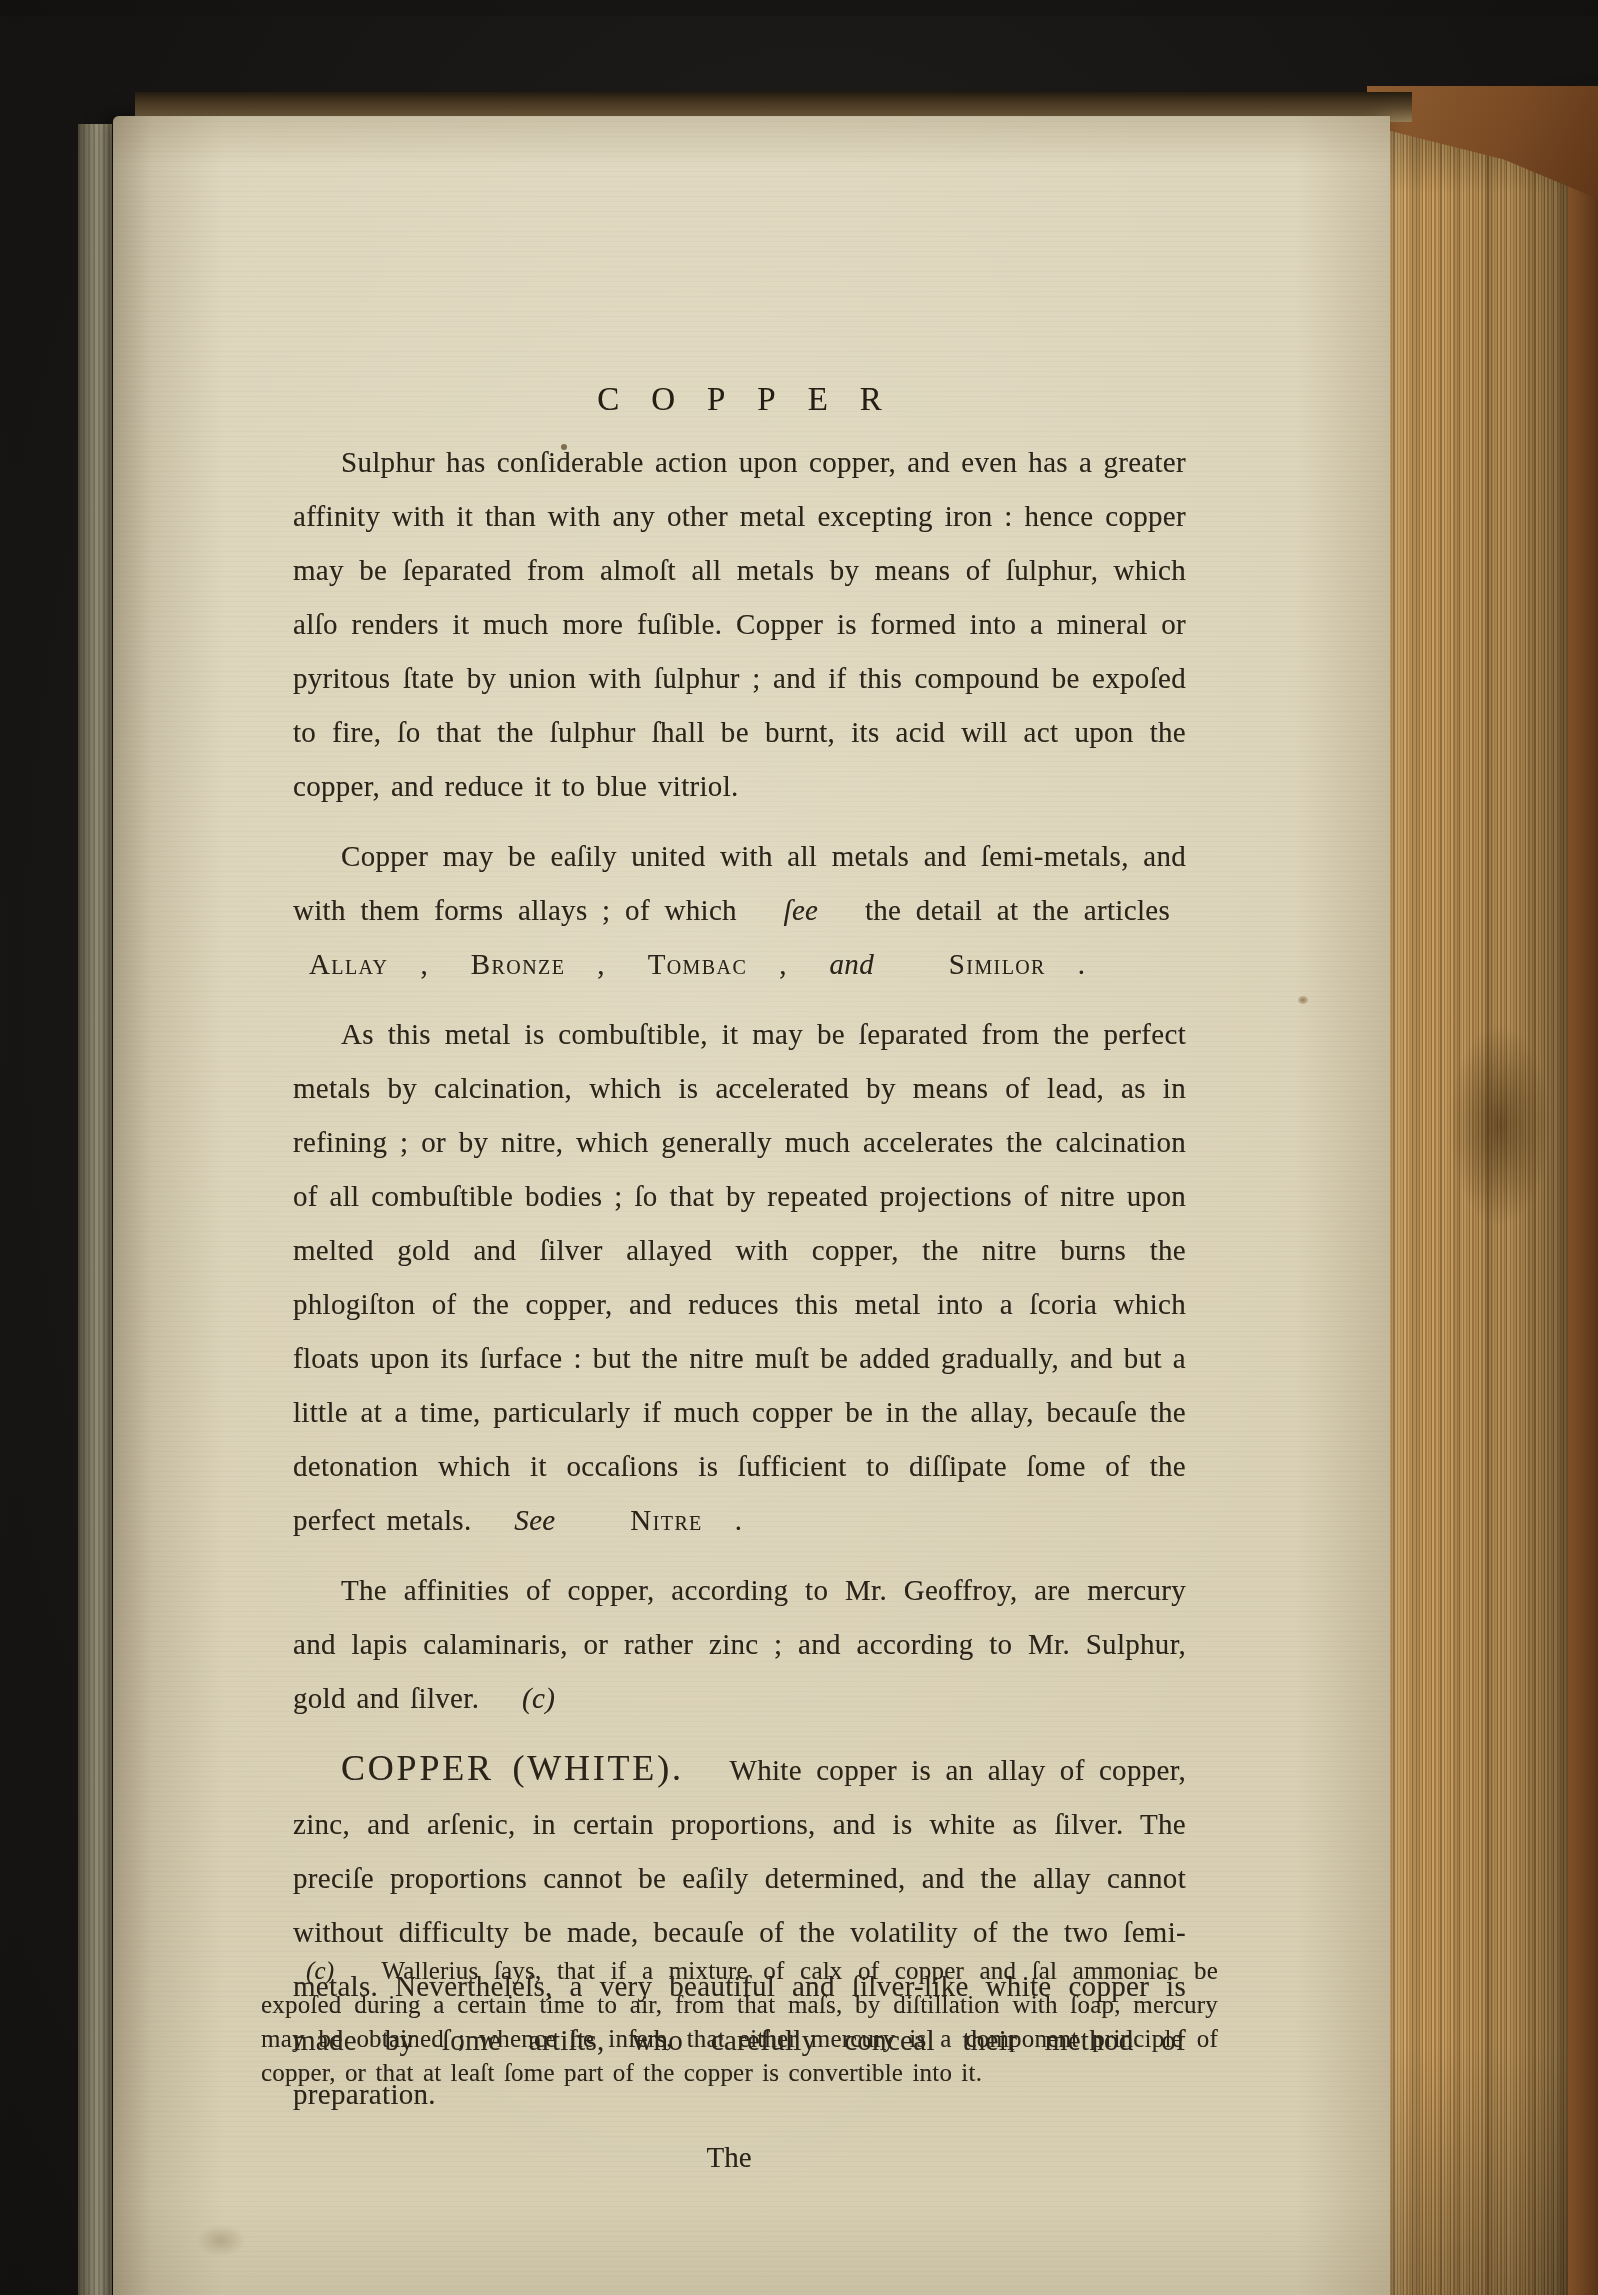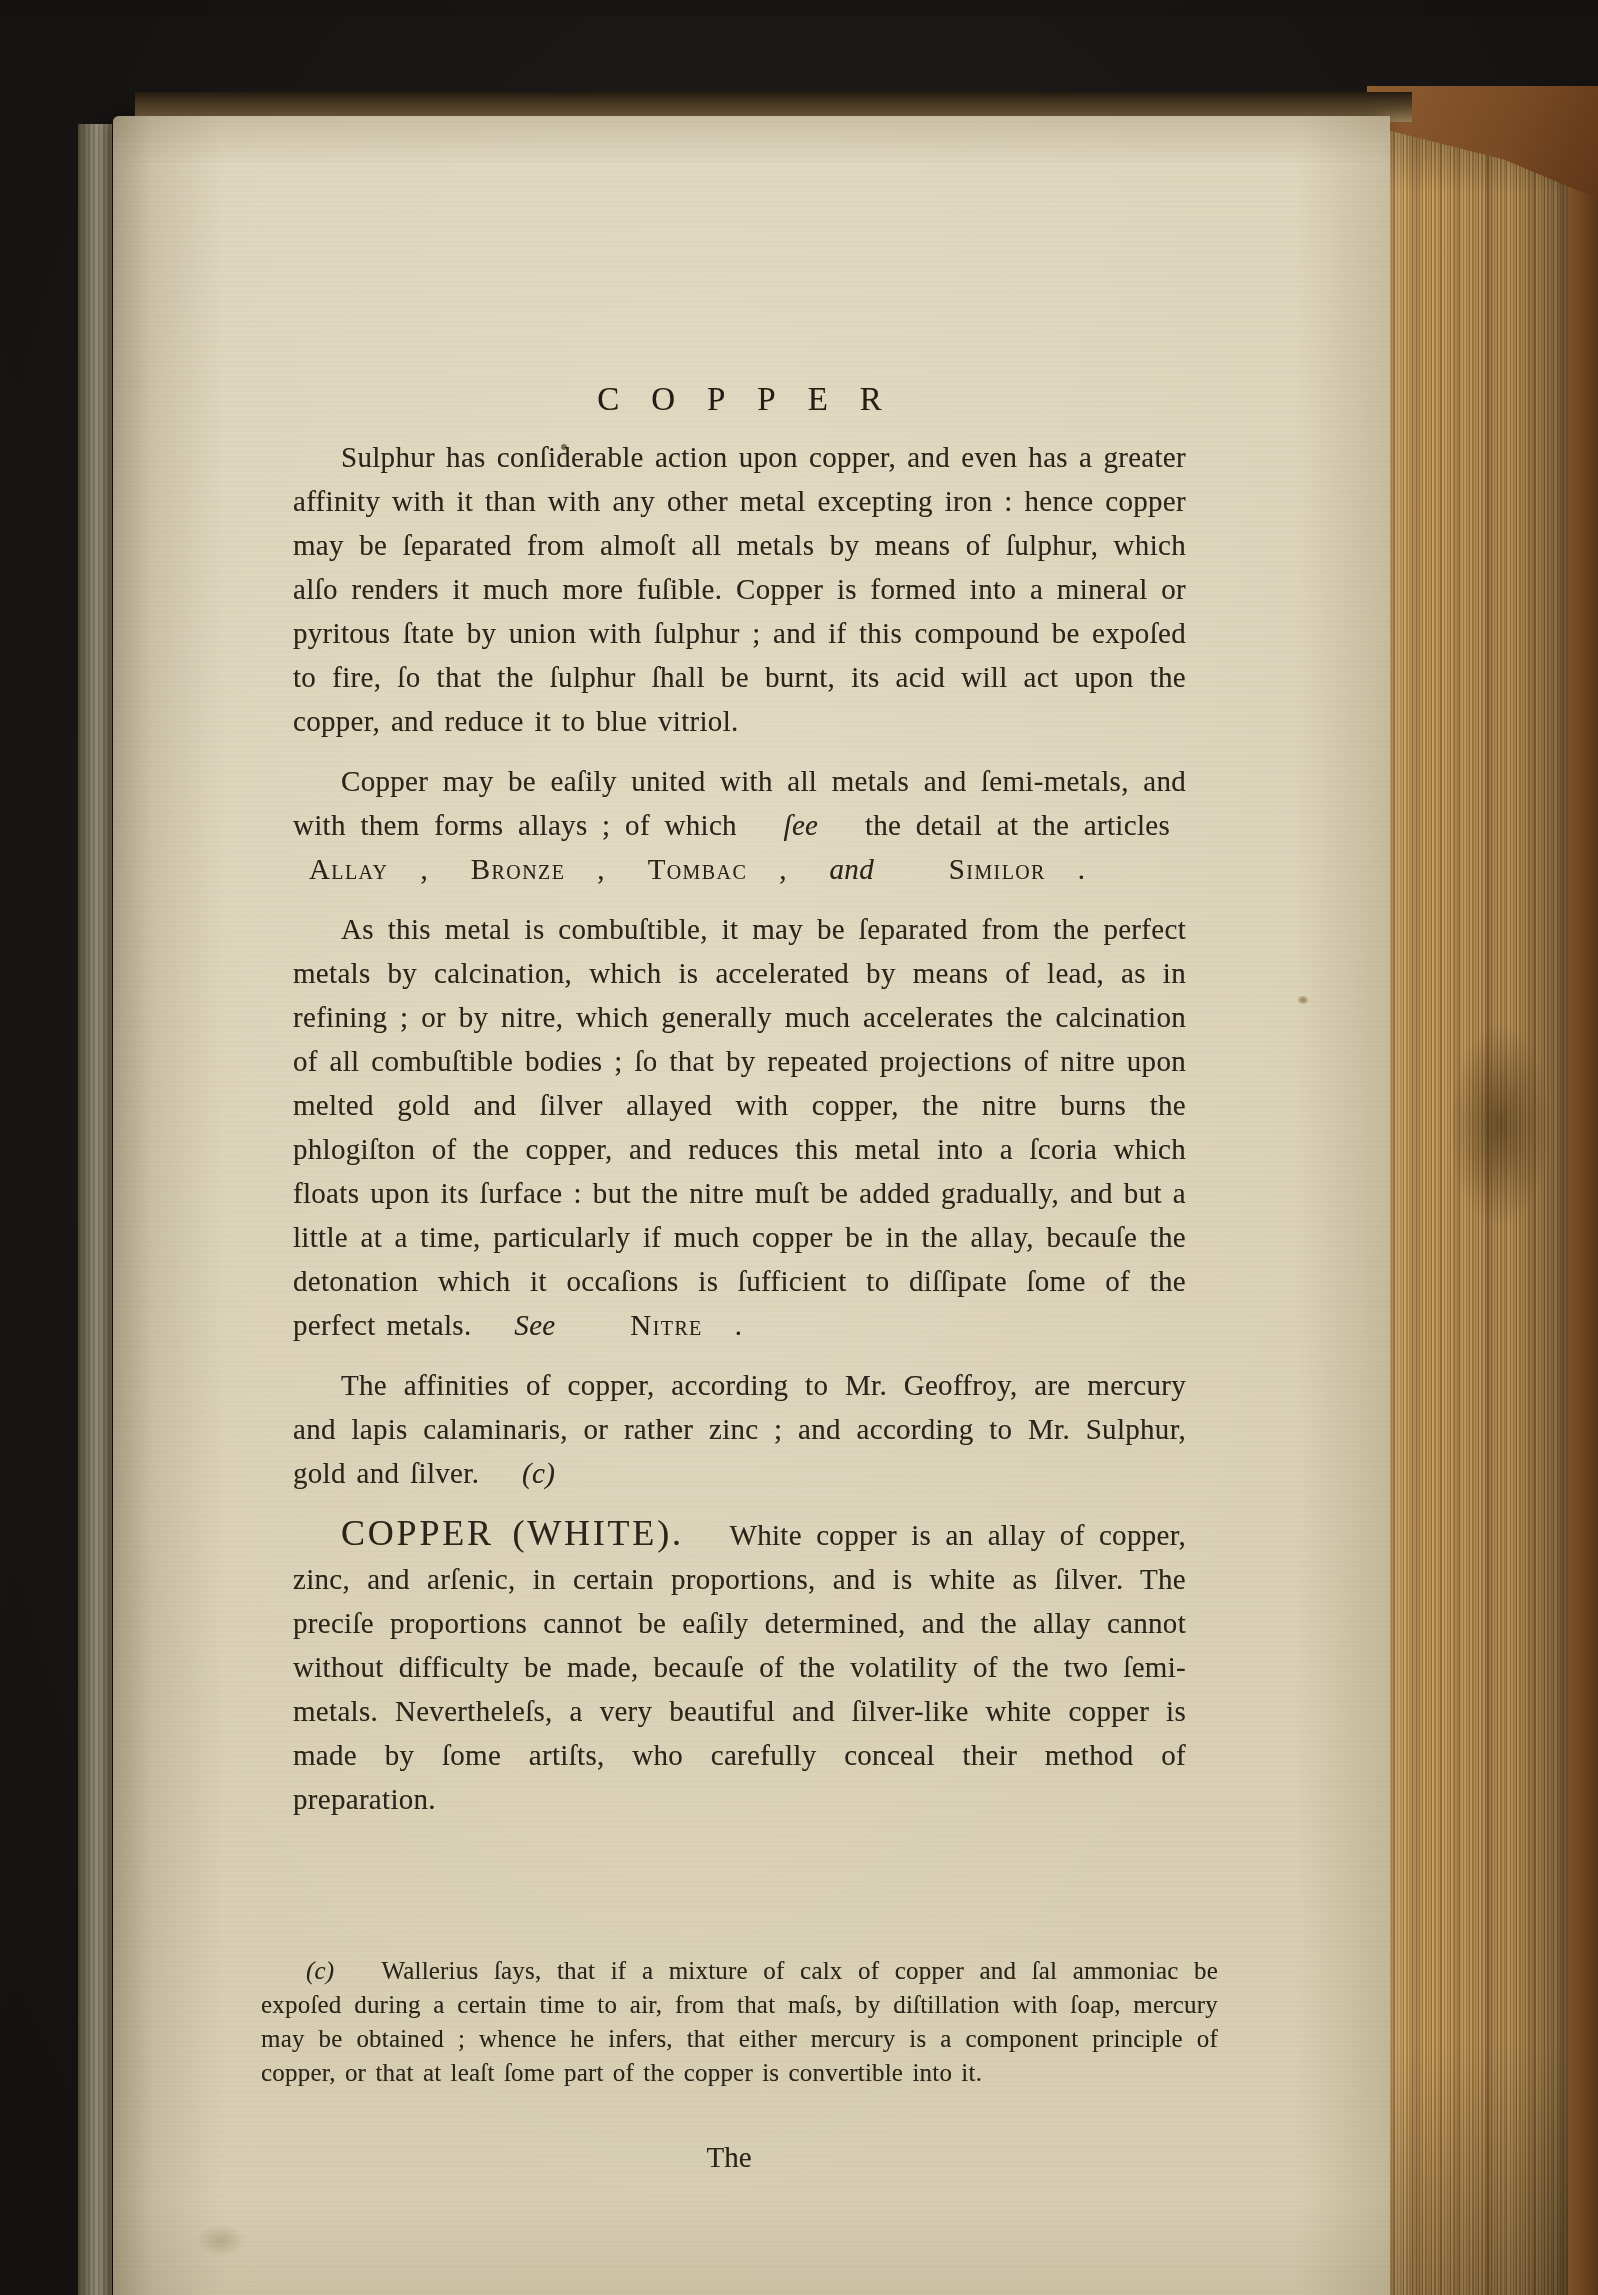--- a/index.html
+++ b/index.html
@@ -79,21 +79,21 @@
     position:absolute; left:197px; top:300px; width:957px;
     color: var(--ink,#2b241a);
     text-shadow: 0 0 0.6px rgba(58,46,30,.35);
   }
   .running-head {
     text-align:center; font-size:33px; line-height:39px;
     letter-spacing:32px; text-indent:32px; 
     margin-bottom:7.8px; color:#241e14;
   }
   .para {
-    font-size:29px; line-height:44px;
+    font-size:29px; line-height:54px;
     text-align:justify; text-indent:32px;
     letter-spacing:0.3px; word-spacing:3.3px;
   }
   .sc   { font-variant: small-caps; letter-spacing:1.4px; }
   .it   { font-style: italic; }
   .caps { letter-spacing:2.8px; font-size:36px; }
 
   .footnote-block {
     position:absolute; left:197px; top:1890px; width:957px;
     color: var(--ink,#2b241a);

